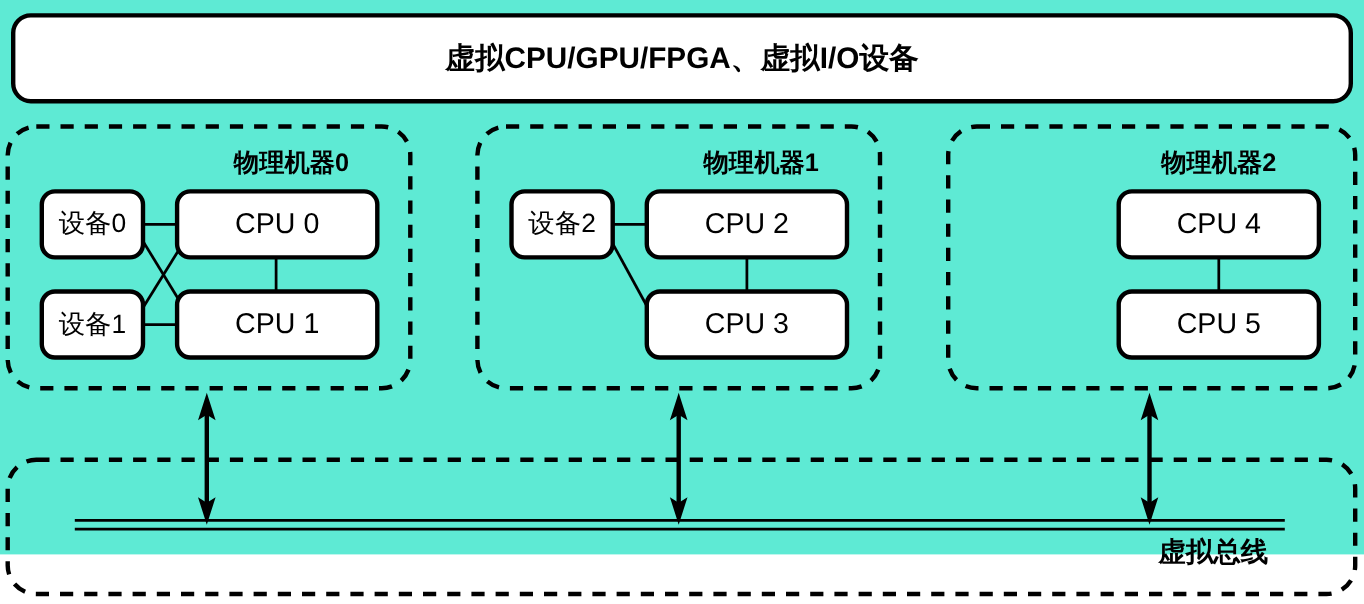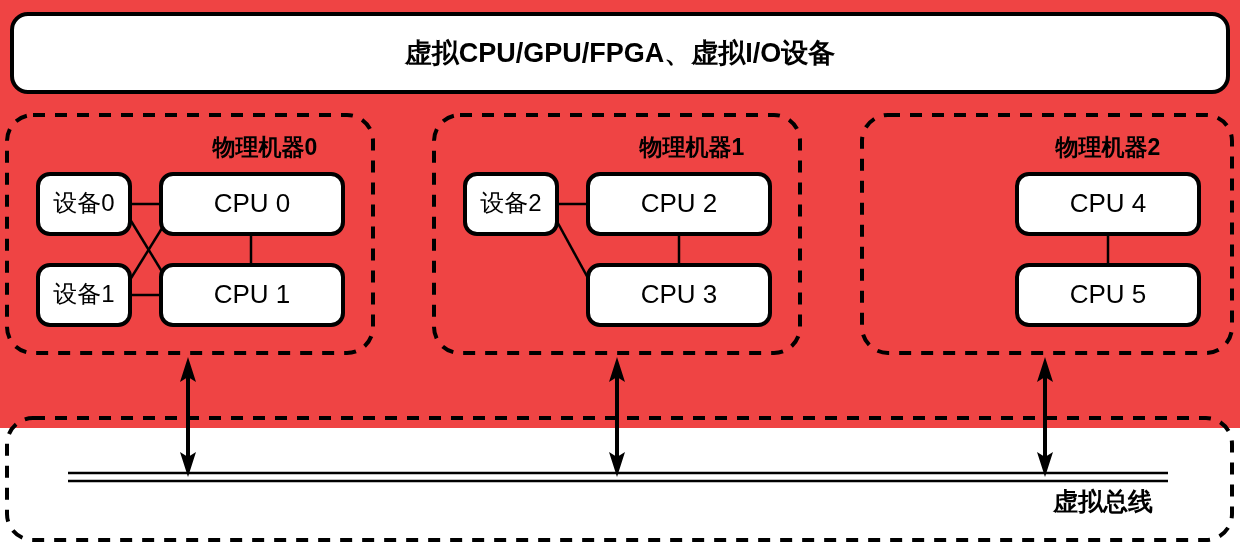--- a/index.html
+++ b/index.html
@@ -9,22 +9,22 @@
   }
   body {
     width: 1240px;
     height: 549px;
     overflow: hidden;
     font-family: "Liberation Sans", "DejaVu Sans", sans-serif;
   }
   #diagram-root {
     position: relative;
     width: 1240px;
-    height: 428px;
-    background: #ef4444;
+    height: 504px;
+    background: #5eead4;
   }
   svg.diagram {
     display: block;
     width: 1240px;
     height: 549px;
   }
   .solid-box {
     fill: #ffffff;
     stroke: #000000;
     stroke-width: 4;

